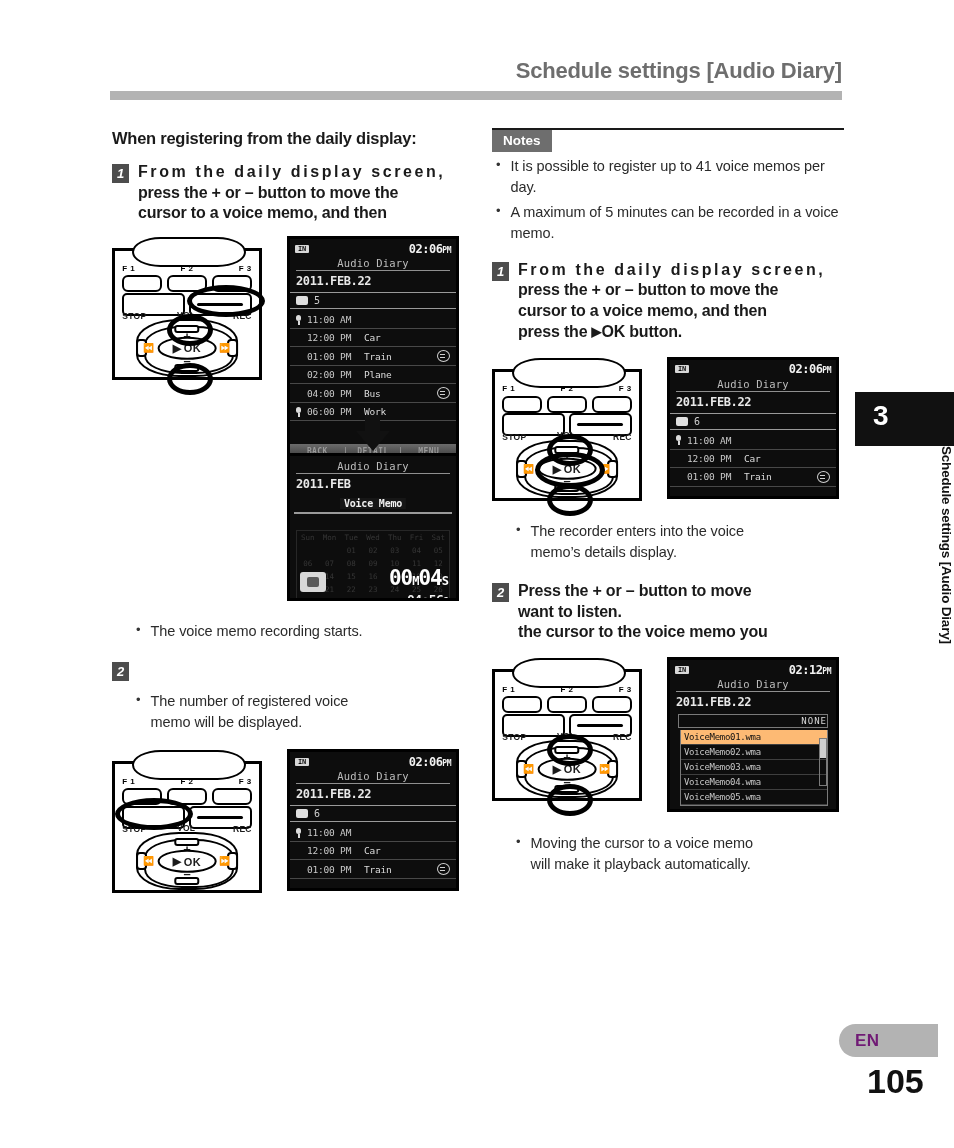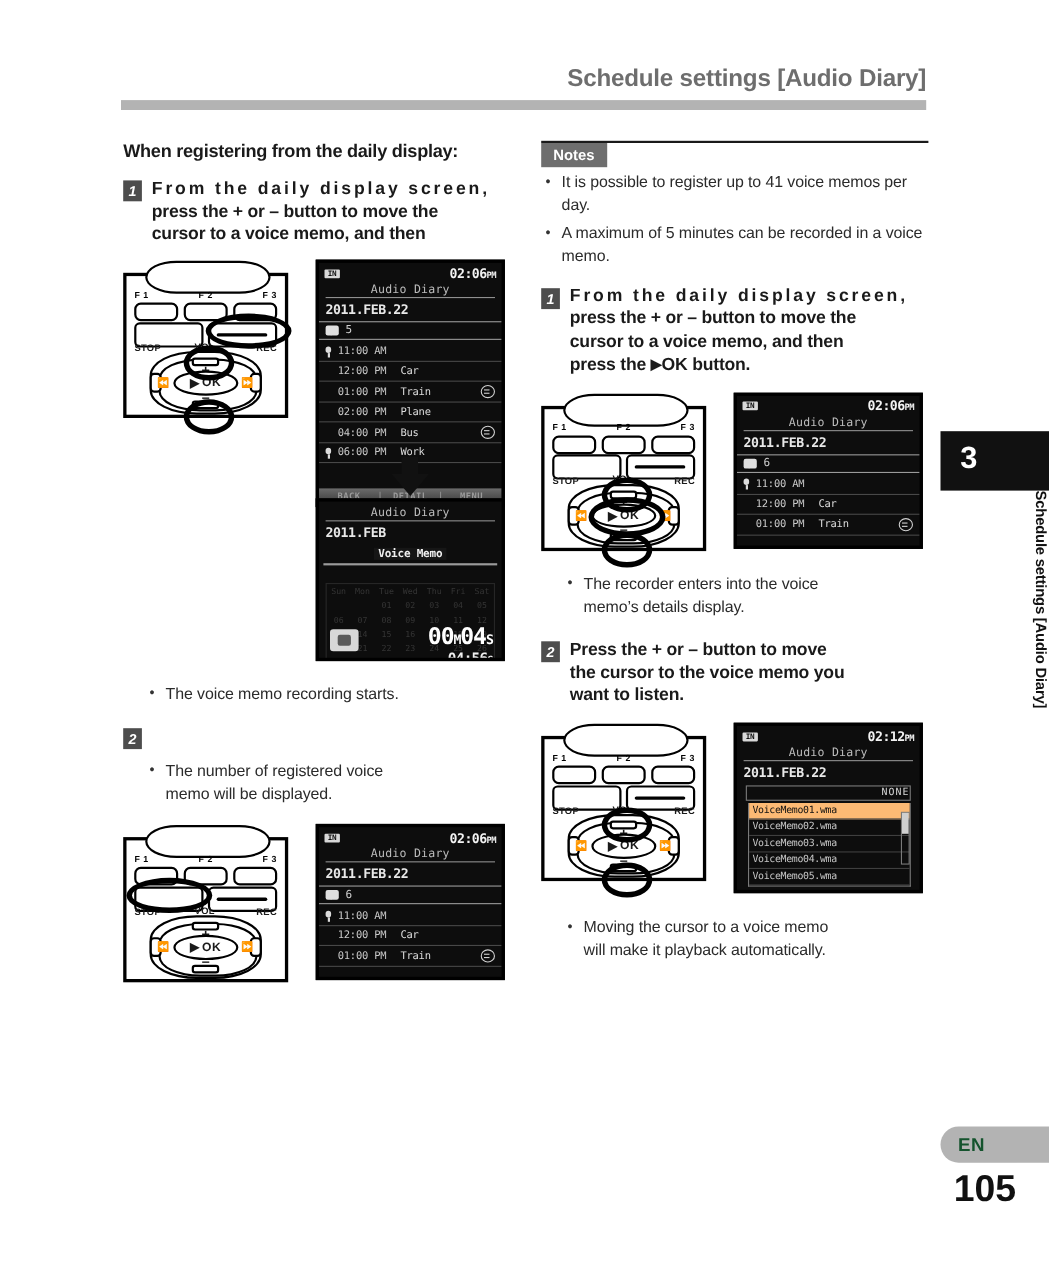--- a/index.html
+++ b/index.html
@@ -233,24 +233,24 @@
   .chap-num{
     position:absolute;left:18px;top:8px;color:#fff;font-size:28px;font-weight:bold;
   }
   .chap-vert{
     position:absolute;right:0;top:446px;width:99px;height:270px;
     writing-mode:vertical-rl;text-orientation:mixed;
     font-size:13.5px;font-weight:bold;color:#111;
     padding-left:22px;box-sizing:border-box;letter-spacing:-.2px;
   }
   .en-tag{
-    position:absolute;right:0;top:1024px;width:99px;height:33px;
+    position:absolute;right:16px;top:1024px;width:99px;height:33px;
     background:#b3b3b3;border-top-left-radius:17px;border-bottom-left-radius:17px;
     display:flex;align-items:center;padding-left:16px;box-sizing:border-box;
-    font-size:17px;font-weight:bold;color:#14532d;letter-spacing:.3px;
+    font-size:17px;font-weight:bold;color:#701a75;letter-spacing:.3px;
   }
   .pg-num{
     position:absolute;right:0;top:1062px;width:99px;
     font-size:34px;font-weight:bold;color:#111;padding-left:12px;box-sizing:border-box;
   }
 </style>
 </head>
 <body>
 
 <div class="page">
@@ -639,22 +639,22 @@
       <span class="txt">
         <span>The recorder enters into the voice</span><br>
         <span>memo’s details display.</span>
       </span>
     </div>
 
     <div class="step" style="margin-top:18px;">
       <div class="step-num">2</div>
       <div class="step-txt">
         <div>Press the + or – button to move</div>
+        <div>want to listen.</div>
         <div>the cursor to the voice memo you</div>
-        <div>want to listen.</div>
       </div>
     </div>
 
     <div style="position:relative;height:162px;margin-top:14px;">
       <div class="device" style="position:absolute;left:0;top:12px;width:150px;height:132px;">
         <div class="dev-topcurve"></div>
         <div class="fn-row">
           <span class="fn-lab">F 1</span>
           <span class="fn-lab">F 2</span>
           <span class="fn-lab">F 3</span>

